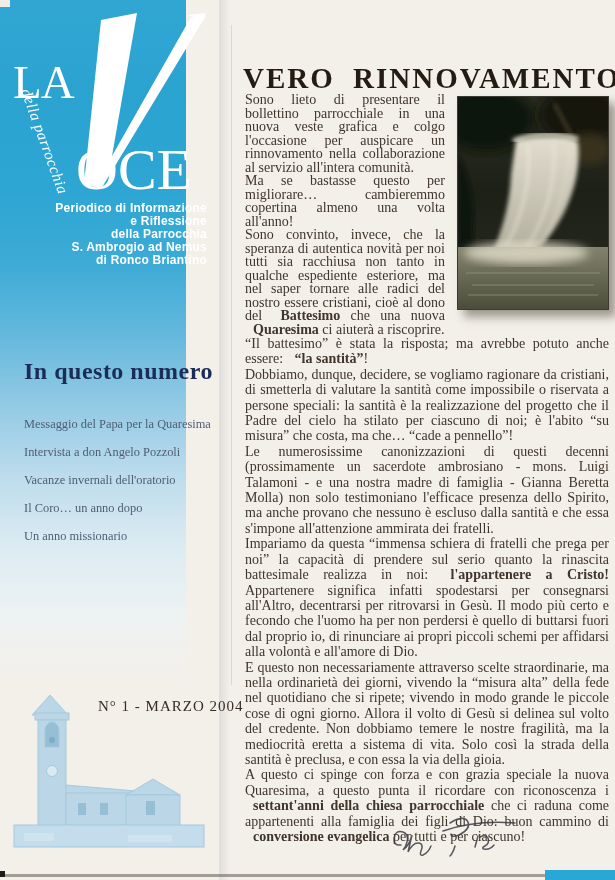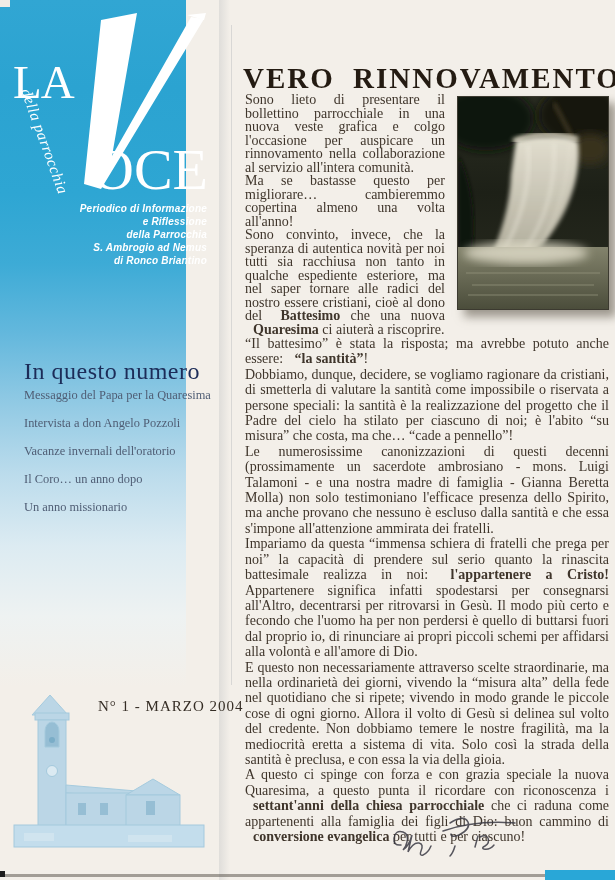--- a/index.html
+++ b/index.html
@@ -16,39 +16,39 @@
       #64b8dd 38%, #92cae4 46%, #bcdcec 54%, #dcebf2 62%,
       #eef2f2 70%, #f3efe9 78%, #f3efe9 100%);
   }
   .corner-notch{position:absolute;left:0;top:0;width:10px;height:7px;background:#f0ece6;}
   .la{
     position:absolute; left:13px; top:55px;
     font-size:47px; color:#fff; letter-spacing:-1px; font-weight:400;
   }
   .v-glyph{position:absolute; left:75px; top:8px; width:140px; height:185px;}
   .oce{
-    position:absolute; left:92px; top:136px;
+    position:absolute; left:76px; top:136px;
     font-size:58px; color:#fff; letter-spacing:0px; z-index:3;
   }
   .vert-text{
     position:absolute; left:34px; top:86px;
     font-size:15.5px; color:#fff; white-space:nowrap;
     transform:rotate(70deg); transform-origin:0 0; z-index:2;
     font-style:italic; letter-spacing:.5px;
   }
   .tagline{
     position:absolute; left:8px; top:202px; width:199px;
     text-align:right; color:#fff;
     font-family:"Liberation Sans", sans-serif; font-weight:bold;
-    font-size:10px; line-height:13px; letter-spacing:.2px;font-style:italic;
+    font-size:12px; line-height:13px; letter-spacing:.2px;
   }
   .toc{position:absolute; left:24px; top:358px; width:200px;}
   .toc-title{
-    font-size:24px; font-weight:normal; color:#1c2c58; letter-spacing:.5px;
-    margin:0 0 3px 0;
+    font-size:24px; font-weight:bold; color:#1c2c58; letter-spacing:.5px;
+    margin:0 0 32px 0;
   }
   .toc-item{
     font-size:12.4px; color:#4f5d74; margin:0 0 13px 0; white-space:nowrap;
   }
   .church{position:absolute; left:8px; top:693px; width:200px; height:162px; opacity:.9;}
   .issue{
     position:absolute; left:98px; top:698px;
     font-size:15px; color:#352d25; letter-spacing:1px; white-space:nowrap; z-index:2;
   }
   

